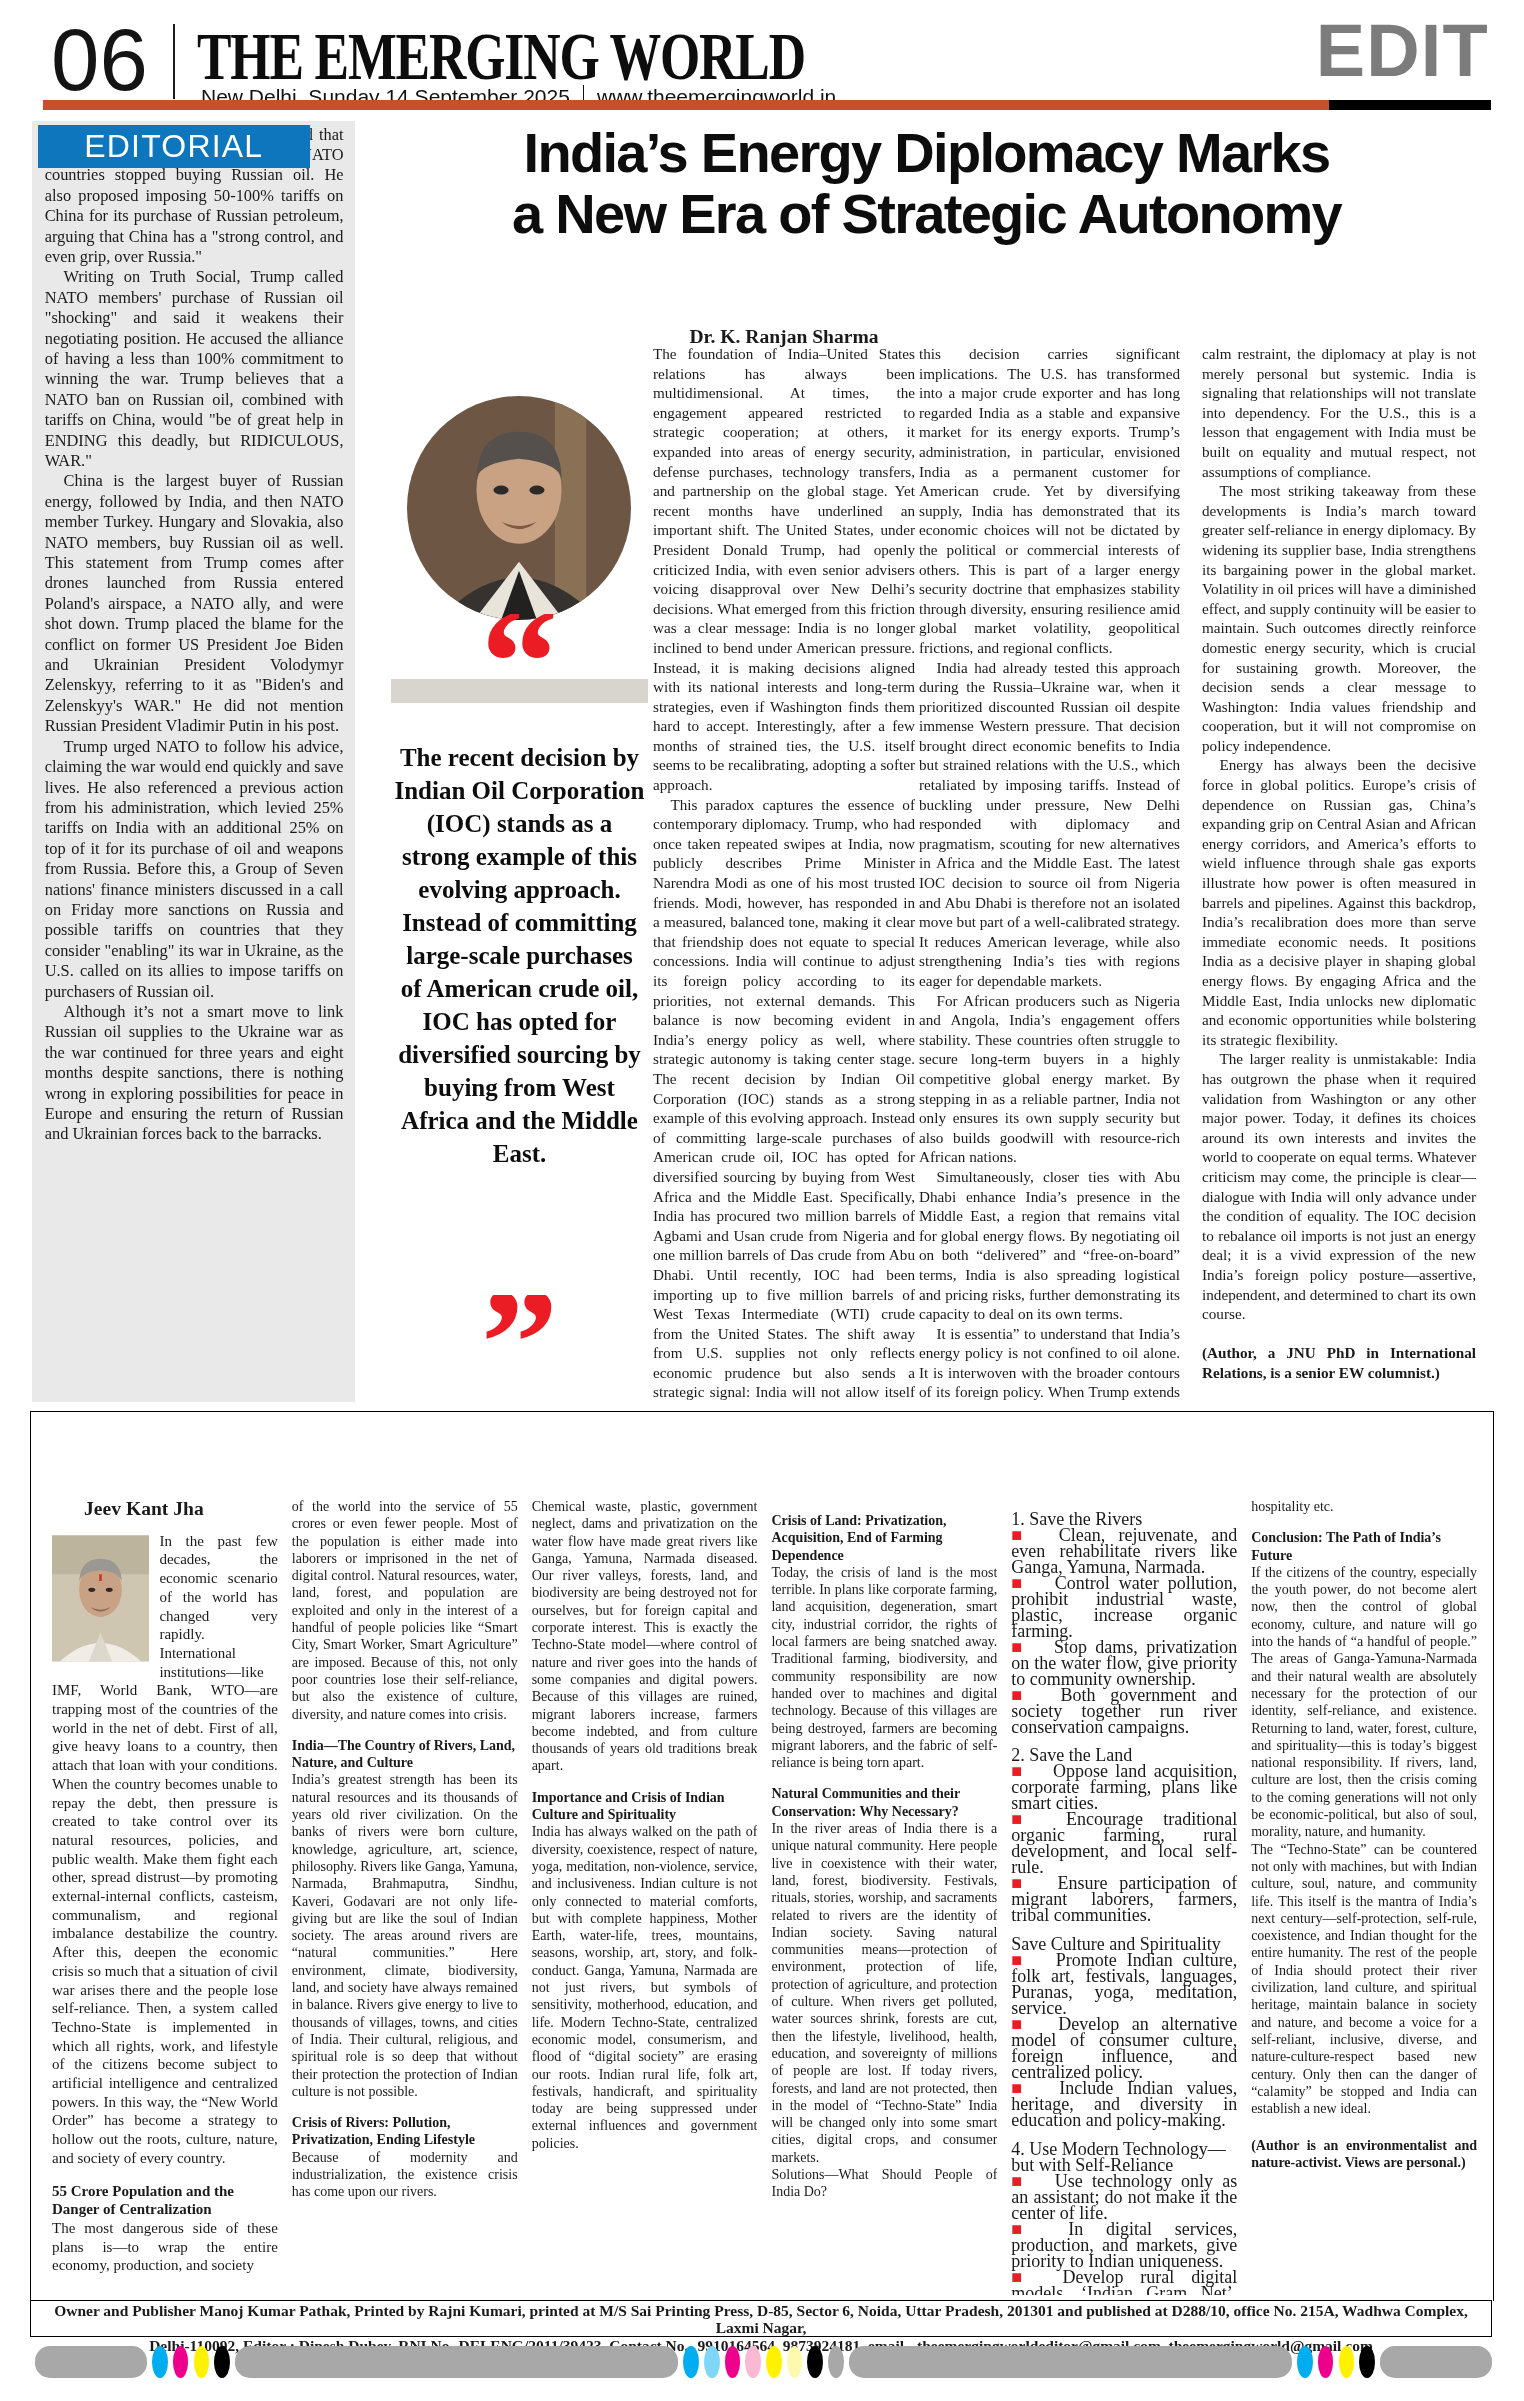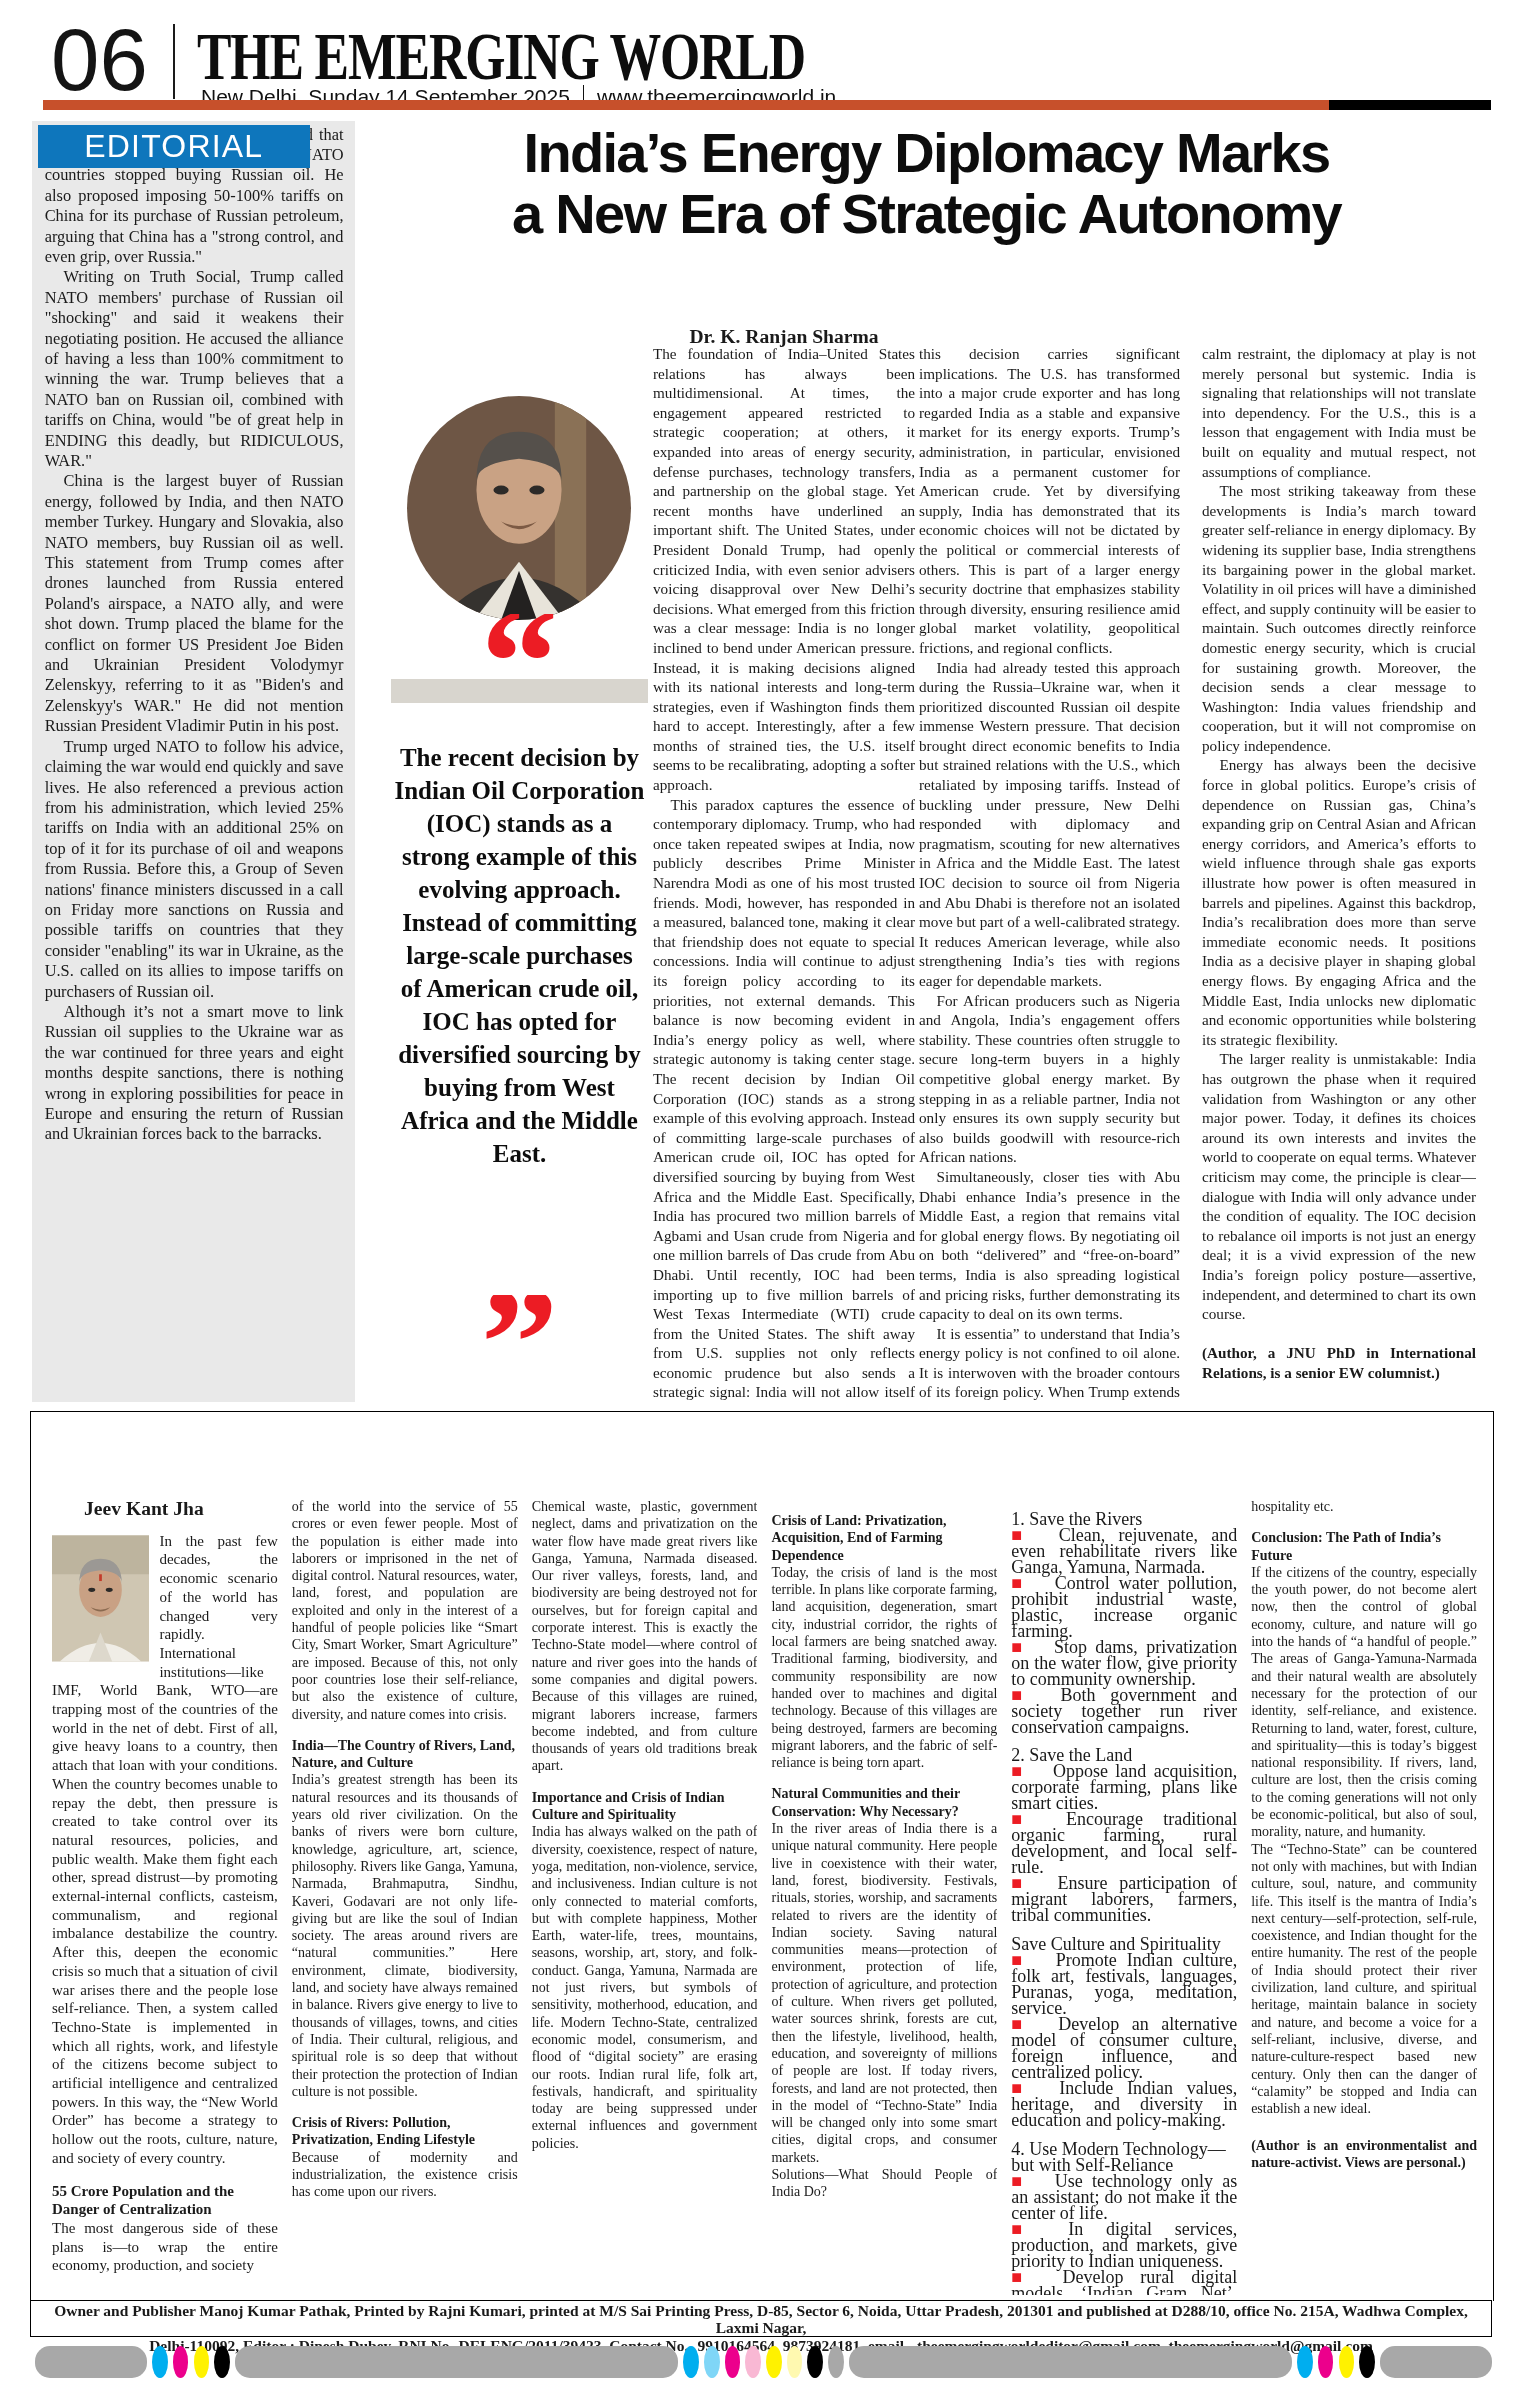--- a/index.html
+++ b/index.html
@@ -77,20 +77,21 @@
 <div class="page">
 
   <div class="pagenum">06</div>
   <div class="hdr-div"></div>
   <div class="masthead">THE EMERGING WORLD</div>
   <div class="dateline">
     <span>New Delhi, Sunday 14 September 2025</span>
     <span class="dl-sep"></span>
     <span>www.theemergingworld.in</span>
   </div>
+  <div class="section-label">EDIT</div>
   <div class="topbar-orange" id="bar-orange" style="background: rgb(199, 80, 43);"></div>
   <div class="topbar-black"></div>
 
   <div class="editorial">
     <div class="ed-banner" id="ed-banner" style="background: rgb(14, 118, 188);">EDITORIAL</div>
     <div class="ed-body indented">
         <p class="para">President Donald Trump recently stated that the Russia-Ukraine war could end if NATO countries stopped buying Russian oil. He also proposed imposing 50-100% tariffs on China for its purchase of Russian petroleum, arguing that China has a "strong control, and even grip, over Russia."</p>
         <p class="para">Writing on Truth Social, Trump called NATO members' purchase of Russian oil "shocking" and said it weakens their negotiating position. He accused the alliance of having a less than 100% commitment to winning the war. Trump believes that a NATO ban on Russian oil, combined with tariffs on China, would "be of great help in ENDING this deadly, but RIDICULOUS, WAR."</p>
         <p class="para">China is the largest buyer of Russian energy, followed by India, and then NATO member Turkey. Hungary and Slovakia, also NATO members, buy Russian oil as well. This statement from Trump comes after drones launched from Russia entered Poland's airspace, a NATO ally, and were shot down. Trump placed the blame for the conflict on former US President Joe Biden and Ukrainian President Volodymyr Zelenskyy, referring to it as "Biden's and Zelenskyy's WAR." He did not mention Russian President Vladimir Putin in his post.</p>
         <p class="para">Trump urged NATO to follow his advice, claiming the war would end quickly and save lives. He also referenced a previous action from his administration, which levied 25% tariffs on India with an additional 25% on top of it for its purchase of oil and weapons from Russia.  Before this, a Group of Seven nations' finance ministers discussed in a call on Friday more sanctions on Russia and possible tariffs on countries that they consider "enabling" its war in Ukraine, as the U.S. called on its allies to impose tariffs on purchasers of Russian oil.</p>

